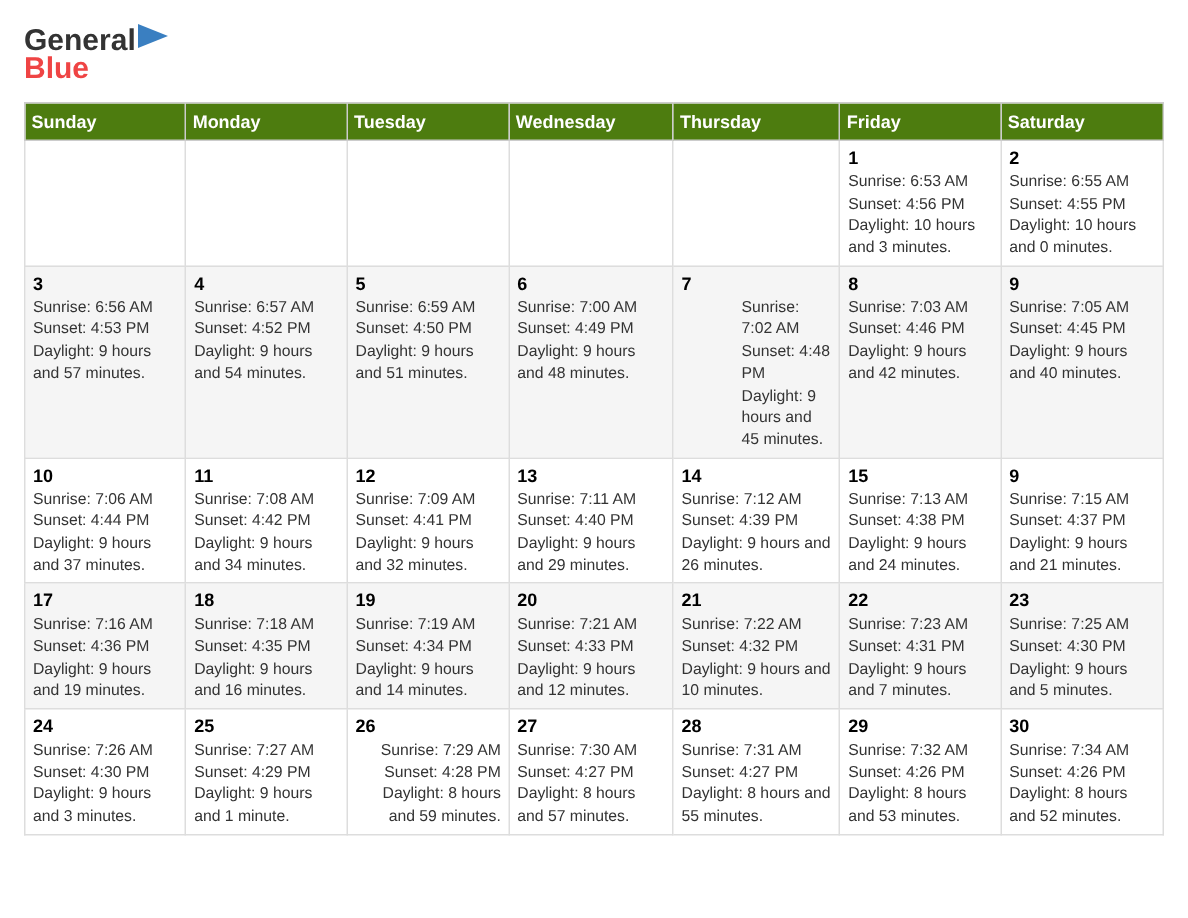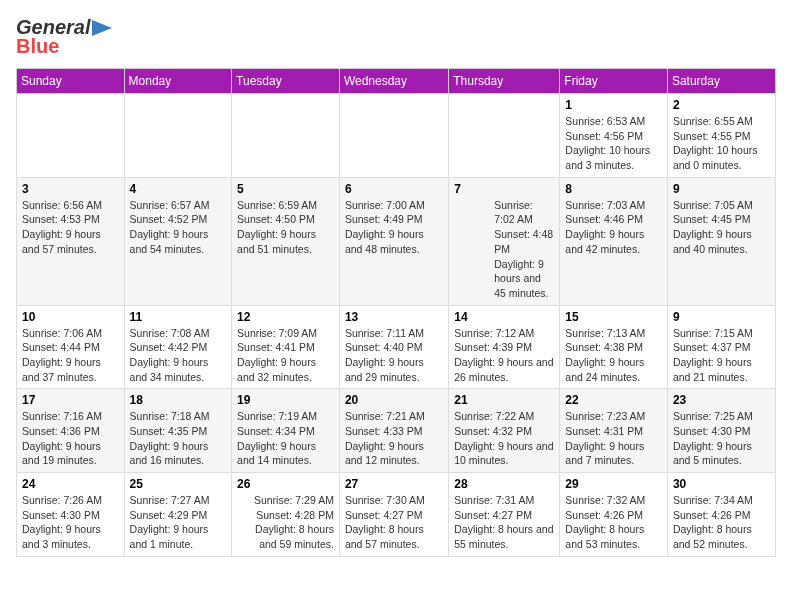--- a/index.html
+++ b/index.html
@@ -34,26 +34,26 @@
     .location {
       font-size: 15px;
       color: #444;
     }
     .calendar {
       width: 100%;
       border-collapse: collapse;
       font-size: 11px;
     }
     .calendar th {
-      background-color: #a21caf;
+      background-color: #4d7c0f;
       color: #fff;
       padding: 5px 4px;
       text-align: left;
       font-size: 12px;
-      font-weight: normal;
+      font-weight: bold;
       border: 1px solid #ccc;
     }
     .calendar td {
       vertical-align: top;
       padding: 4px 5px;
       border: 1px solid #ddd;
       width: 113px;
       min-height: 80px;
       background: #fff;
     }
@@ -73,21 +73,21 @@
     }
     .empty-cell {
       background: #fff !important;
     }
   </style>
 </head>
 <body>
 
 <div class="header">
   <div class="logo">
-    <div style="display:flex; align-items:center;font-style:italic;">
+    <div style="display:flex; align-items:flex-start;">
       <span class="logo-general" style="font-size:20px;font-weight:bold;color:#333;">General</span>
       <svg width="20" height="16" viewBox="0 0 20 16" style="margin-left:2px;">
         <polygon points="0,0 20,8 0,16" fill="#3a7fc1"></polygon>
       </svg>
     </div>
     <span class="logo-blue" style="font-size:20px;font-weight:bold;color:#ef4444;margin-top:-4px;">Blue</span>
   </div>
   <div class="title-block">
     <div class="month-title"></div>
     <div class="location"></div>

